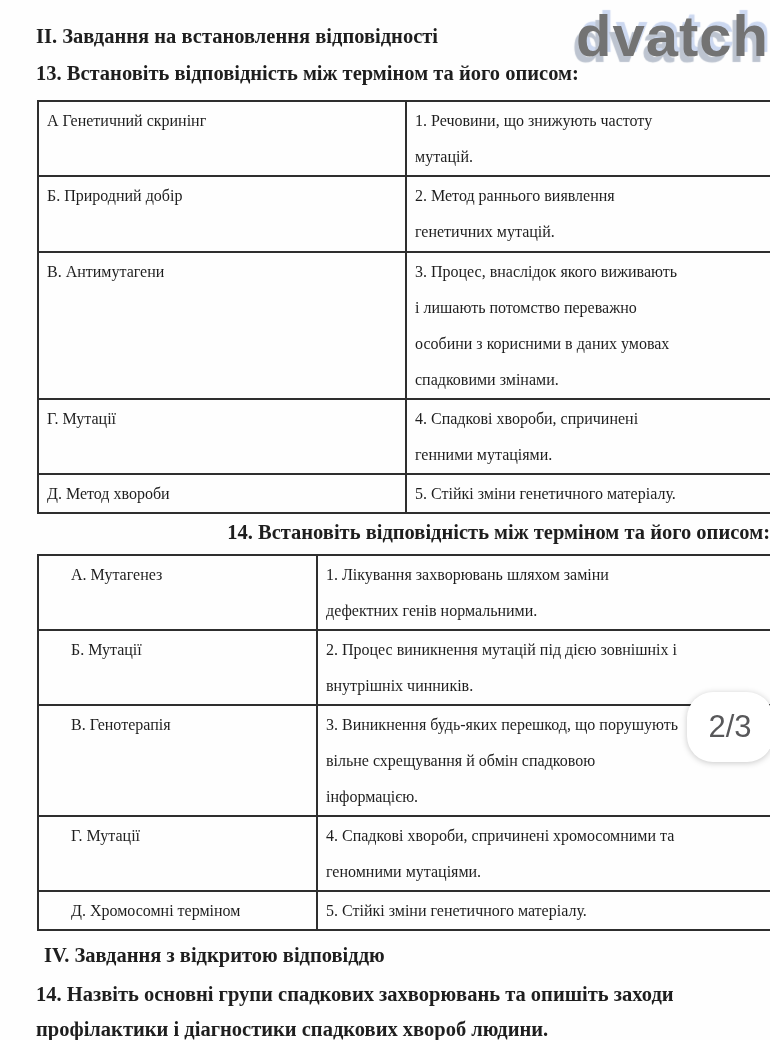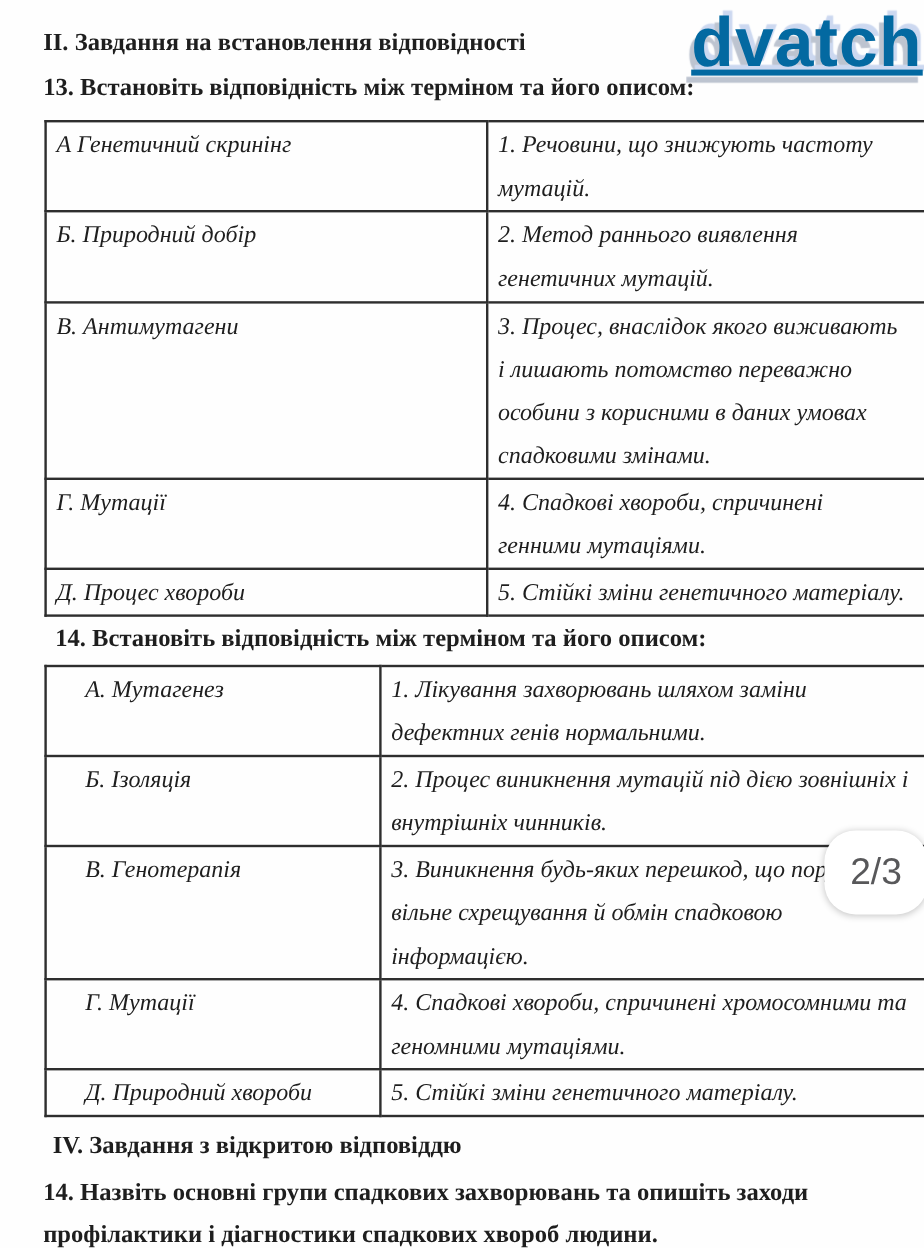--- a/index.html
+++ b/index.html
@@ -18,43 +18,42 @@
     margin: 0 0 0 36px;
   }
   #sec2-heading { padding-top: 24px; }
   .qline {
     font-size: 20.5px;
     line-height: 24px;
     margin: 0 0 0 36px;
     font-weight: bold;
   }
   #q13-text { margin-top: 13px; }
-  #q14-text { margin-top: 6px; margin-left: 46px; }
+  #q14-text { margin-top: 6px; margin-left: 46px; text-align: right; }
   #sec4-heading { margin-top: 12px; margin-left: 44px; }
   #q15-text {
     margin-top: 10px;
     line-height: 35px;
     white-space: pre-line;
   }
   table {
     border-collapse: collapse;
     table-layout: fixed;
     margin-left: 37px;
     width: 800px; 
   }
   #t13 { margin-top: 15px; }
   #t14 { margin-top: 10px; }
   td {
     border: 2px solid #2e2e2e;
     vertical-align: top;
-    font-size: 20px;
+    font-size: 16px;
     line-height: 36px;
     padding: 1px 6px 0 8px;
     white-space: pre-line;
-    font-style: italic;
   }
   #t13 td.c1 { width: 352px; } 
   #t14 td.c1 { width: 239px; padding-left: 32px; } 
   
   #t13 tr:nth-child(1) { height: 68px; }
   #t13 tr:nth-child(2) { height: 76px; }
   #t13 tr:nth-child(3) { height: 146px; }
   #t13 tr:nth-child(4) { height: 68px; }
   #t13 tr:nth-child(5) { height: 37px; }
   #t14 tr:nth-child(1) { height: 70px; }
@@ -63,25 +62,24 @@
   #t14 tr:nth-child(4) { height: 75px; }
   #t14 tr:nth-child(5) { height: 37px; }
 
   #watermark {
     position: absolute;
     left: 576px; top: 2px;
     font-family: "Liberation Sans", sans-serif;
     font-weight: bold;
     font-size: 58px;
     letter-spacing: 1px;
-    color: #0369a1;
+    color: #737373;
     text-shadow: -4px 6px 1px #bdc4d0, 3px -4px 1px #ccd8f0;
     z-index: 5;
     white-space: nowrap;
-    text-decoration: underline;
   }
   #page-indicator {
     position: absolute;
     left: 687px; top: 692px;
     width: 86px; height: 70px;
     background: #ffffff;
     border-radius: 26px;
     box-shadow: 0 1px 6px rgba(0,0,0,0.22);
     display: flex; align-items: center; justify-content: center;
     font-family: "Liberation Sans", sans-serif;
@@ -117,53 +115,53 @@
 і лишають потомство переважно
 особини з корисними в даних умовах
 спадковими змінами.</td>
   </tr>
   <tr>
     <td class="c1">Г. Мутації</td>
     <td>4. Спадкові хвороби, спричинені
 генними мутаціями.</td>
   </tr>
   <tr>
-    <td class="c1">Д. Процес хвороби</td>
+    <td class="c1">Д. Метод хвороби</td>
     <td>5. Стійкі зміни генетичного матеріалу.</td>
   </tr>
 </tbody>
   </table>
 
 <div id="q14-text" class="qline">14. Встановіть відповідність між терміном та його описом:</div>
 
 <table id="t14">
   <tbody>
       <tr>
     <td class="c1">А. Мутагенез</td>
     <td>1. Лікування захворювань шляхом заміни
 дефектних генів нормальними.</td>
   </tr>
   <tr>
-    <td class="c1">Б. Ізоляція</td>
+    <td class="c1">Б. Мутації</td>
     <td>2. Процес виникнення мутацій під дією зовнішніх і
 внутрішніх чинників.</td>
   </tr>
   <tr>
     <td class="c1">В. Генотерапія</td>
     <td>3. Виникнення будь-яких перешкод, що порушують
 вільне схрещування й обмін спадковою
 інформацією.</td>
   </tr>
   <tr>
     <td class="c1">Г. Мутації</td>
     <td>4. Спадкові хвороби, спричинені хромосомними та
 геномними мутаціями.</td>
   </tr>
   <tr>
-    <td class="c1">Д. Природний хвороби</td>
+    <td class="c1">Д. Хромосомні терміном</td>
     <td>5. Стійкі зміни генетичного матеріалу.</td>
   </tr>
 </tbody>
   </table>
 
 <div id="sec4-heading" class="heading">IV. Завдання з відкритою відповіддю</div>
 
 <div id="q15-text" class="qline">14. Назвіть основні групи спадкових захворювань та опишіть заходи
 профілактики і діагностики спадкових хвороб людини.</div>
 

